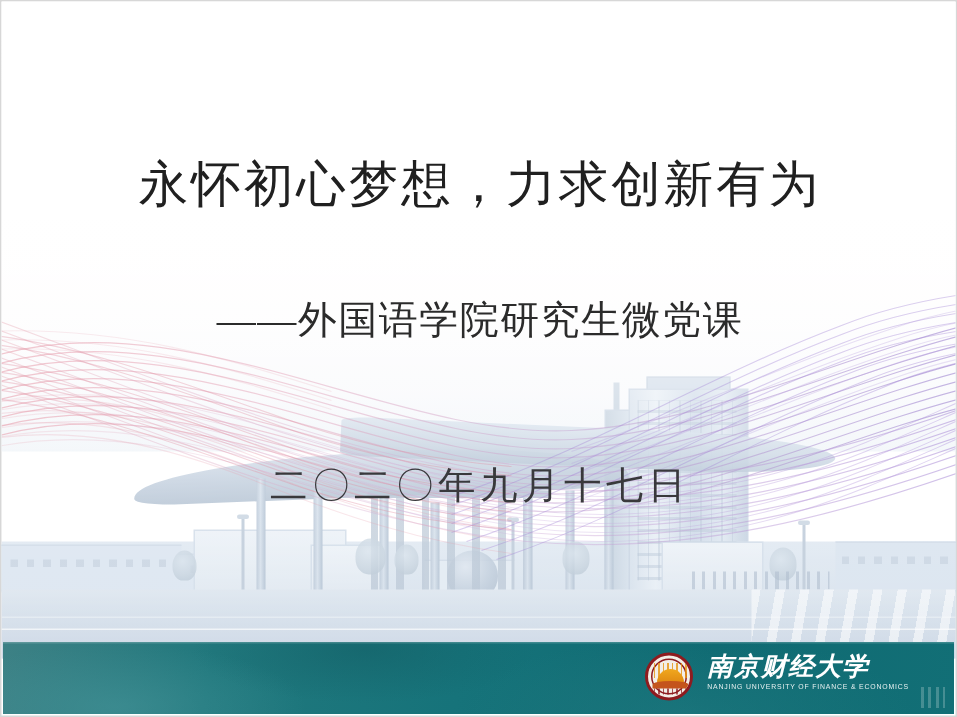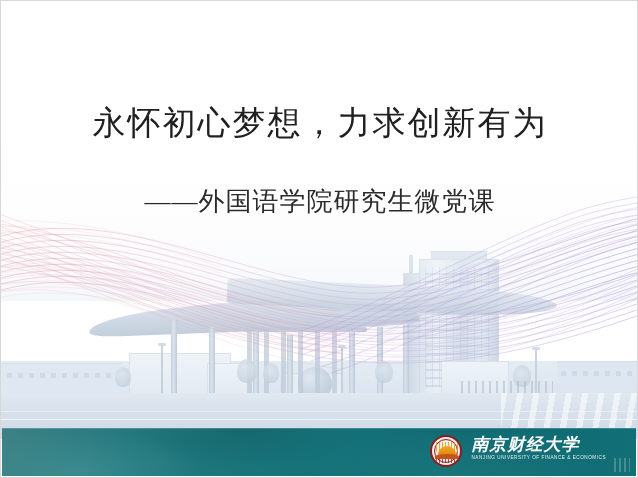--- a/index.html
+++ b/index.html
@@ -182,21 +182,21 @@
   .title{
     position:absolute;left:0;top:100px;width:638px;
     text-align:center;
     font-family:"Liberation Serif",serif;
     font-size:33px;
     letter-spacing:2px;
     color:#202020;
     white-space:nowrap;
   }
   .subtitle{
-    position:absolute;left:0;top:183px;width:638px;
+    position:absolute;left:0;top:195px;width:638px;
     text-align:center;
     font-family:"Liberation Serif",serif;
     font-size:26px;
     letter-spacing:1px;
     color:#2b2b2b;
     white-space:nowrap;
   }
   .date{
     position:absolute;left:0;top:306px;width:638px;
     text-align:center;
@@ -447,20 +447,21 @@
         <path d="M-10,226 C 80,222 150,244 220,266"></path>
         <path d="M-10,220 C 80,216 150,238 220,260"></path>
       </g>
     </svg>
   </div>
 
   <div class="title">永怀初心梦想，力求创新有为</div>
 
   <div class="subtitle">——外国语学院研究生微党课</div>
 
+  <div class="date">二〇二〇年九月十七日</div>
 
   <div class="footer">
     <div class="footer-top-hl"></div>
 
     <div class="logo">
       <div class="seal">
         <div class="seal-ring"></div>
         <div class="seal-rays"></div>
         <div class="seal-sun"></div>
         <div class="seal-wave"></div>

